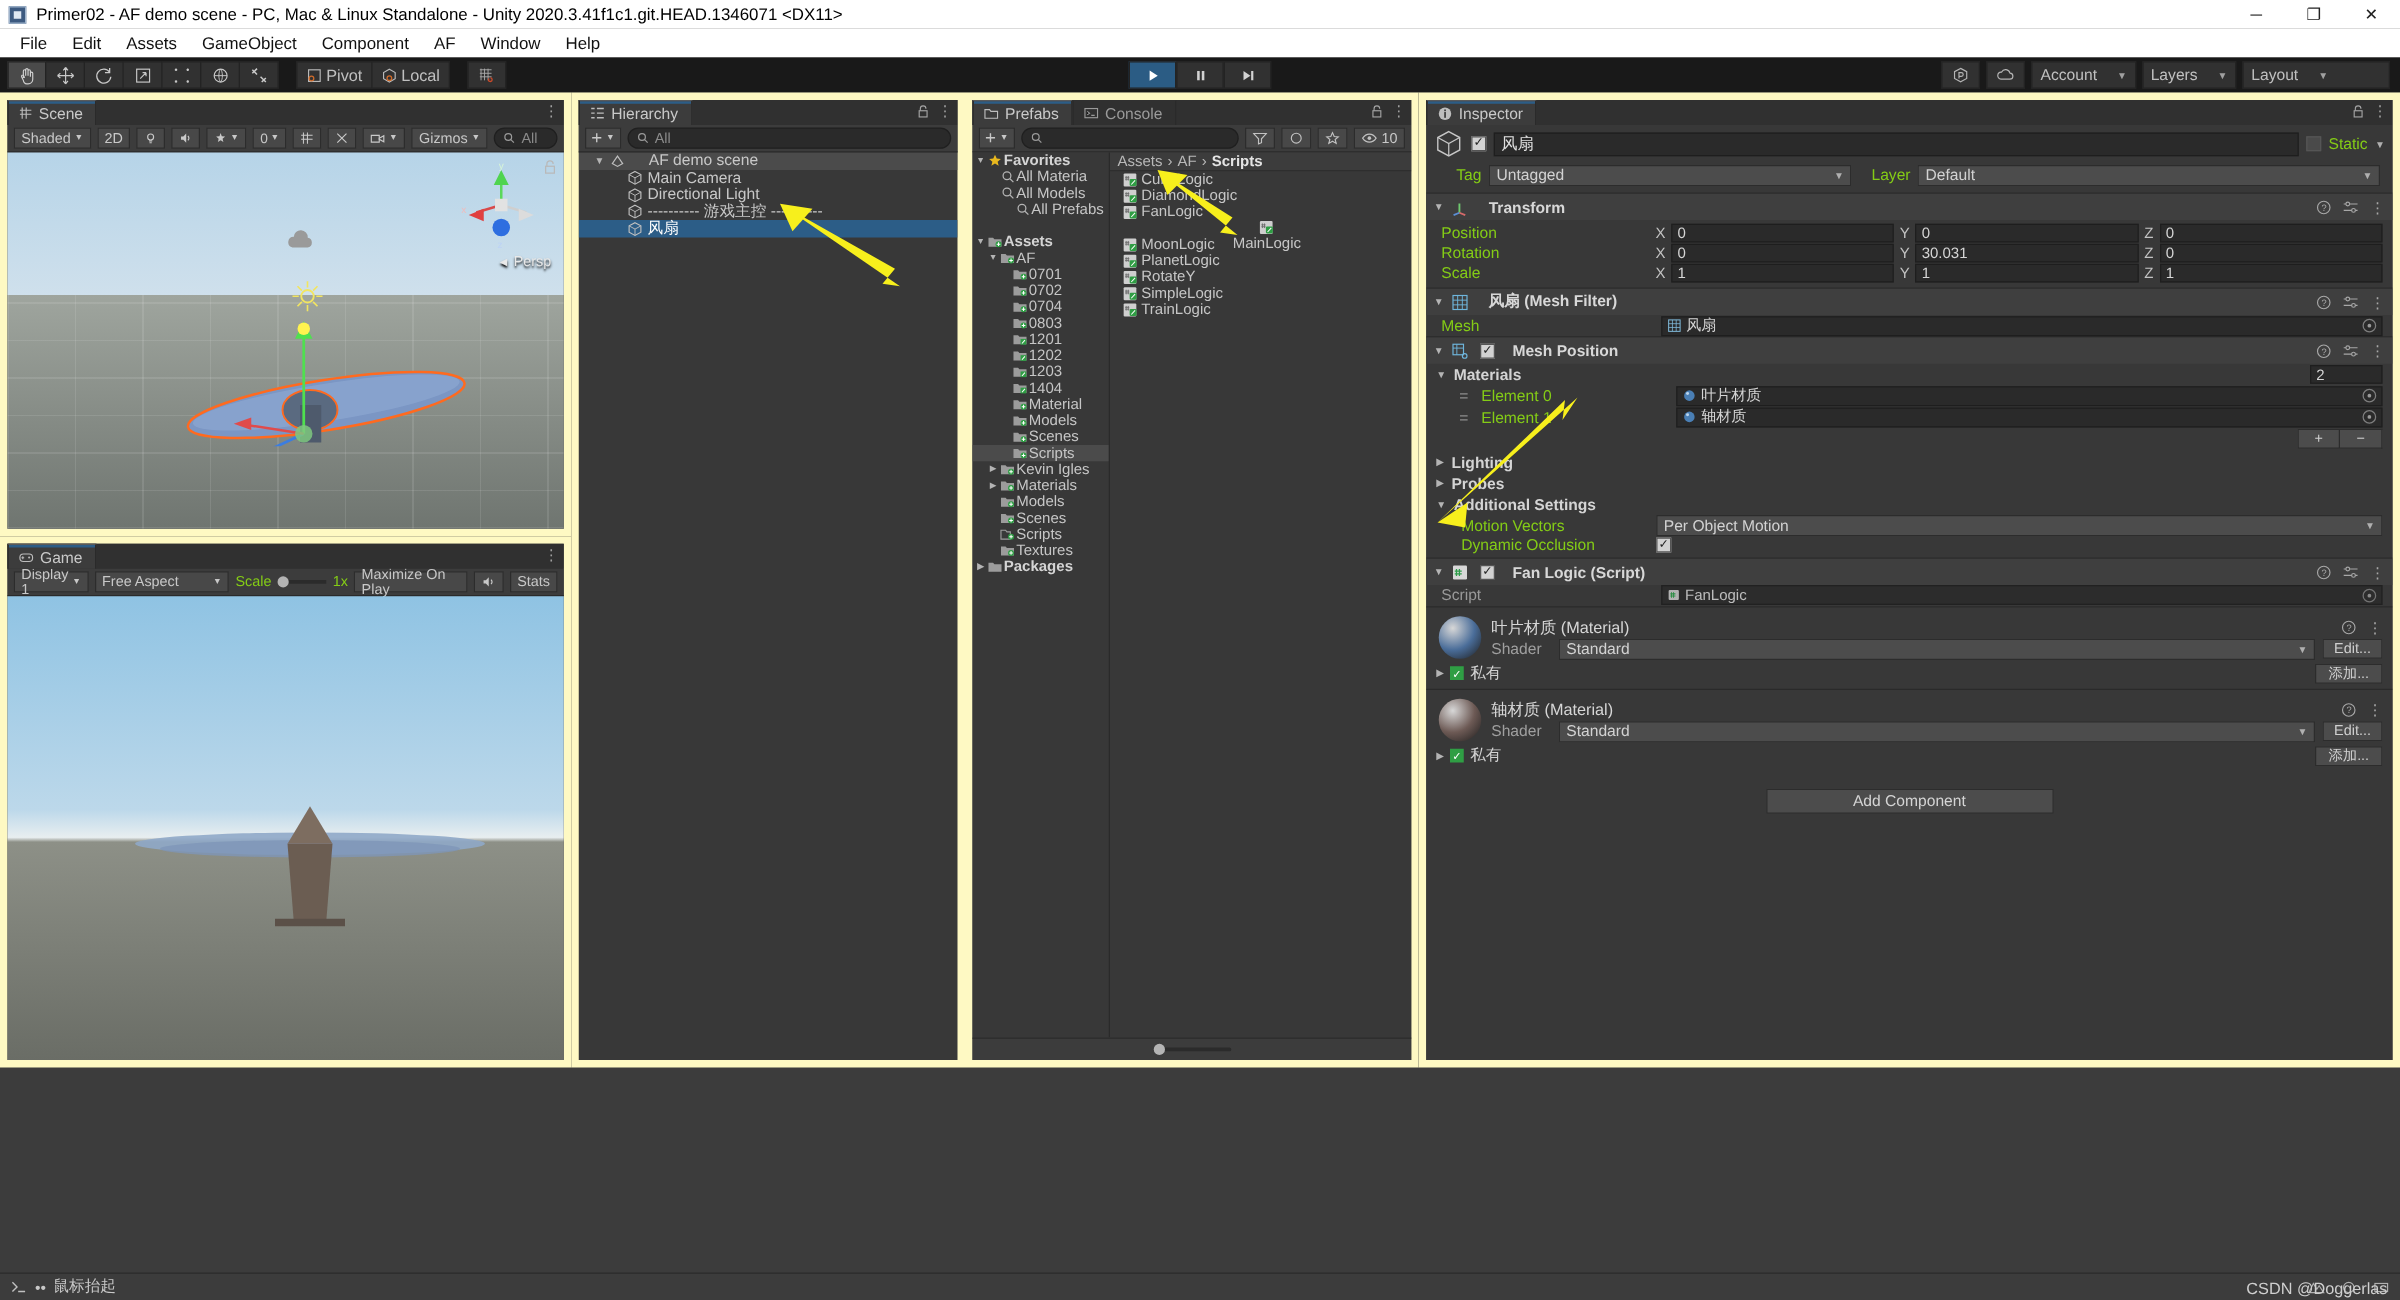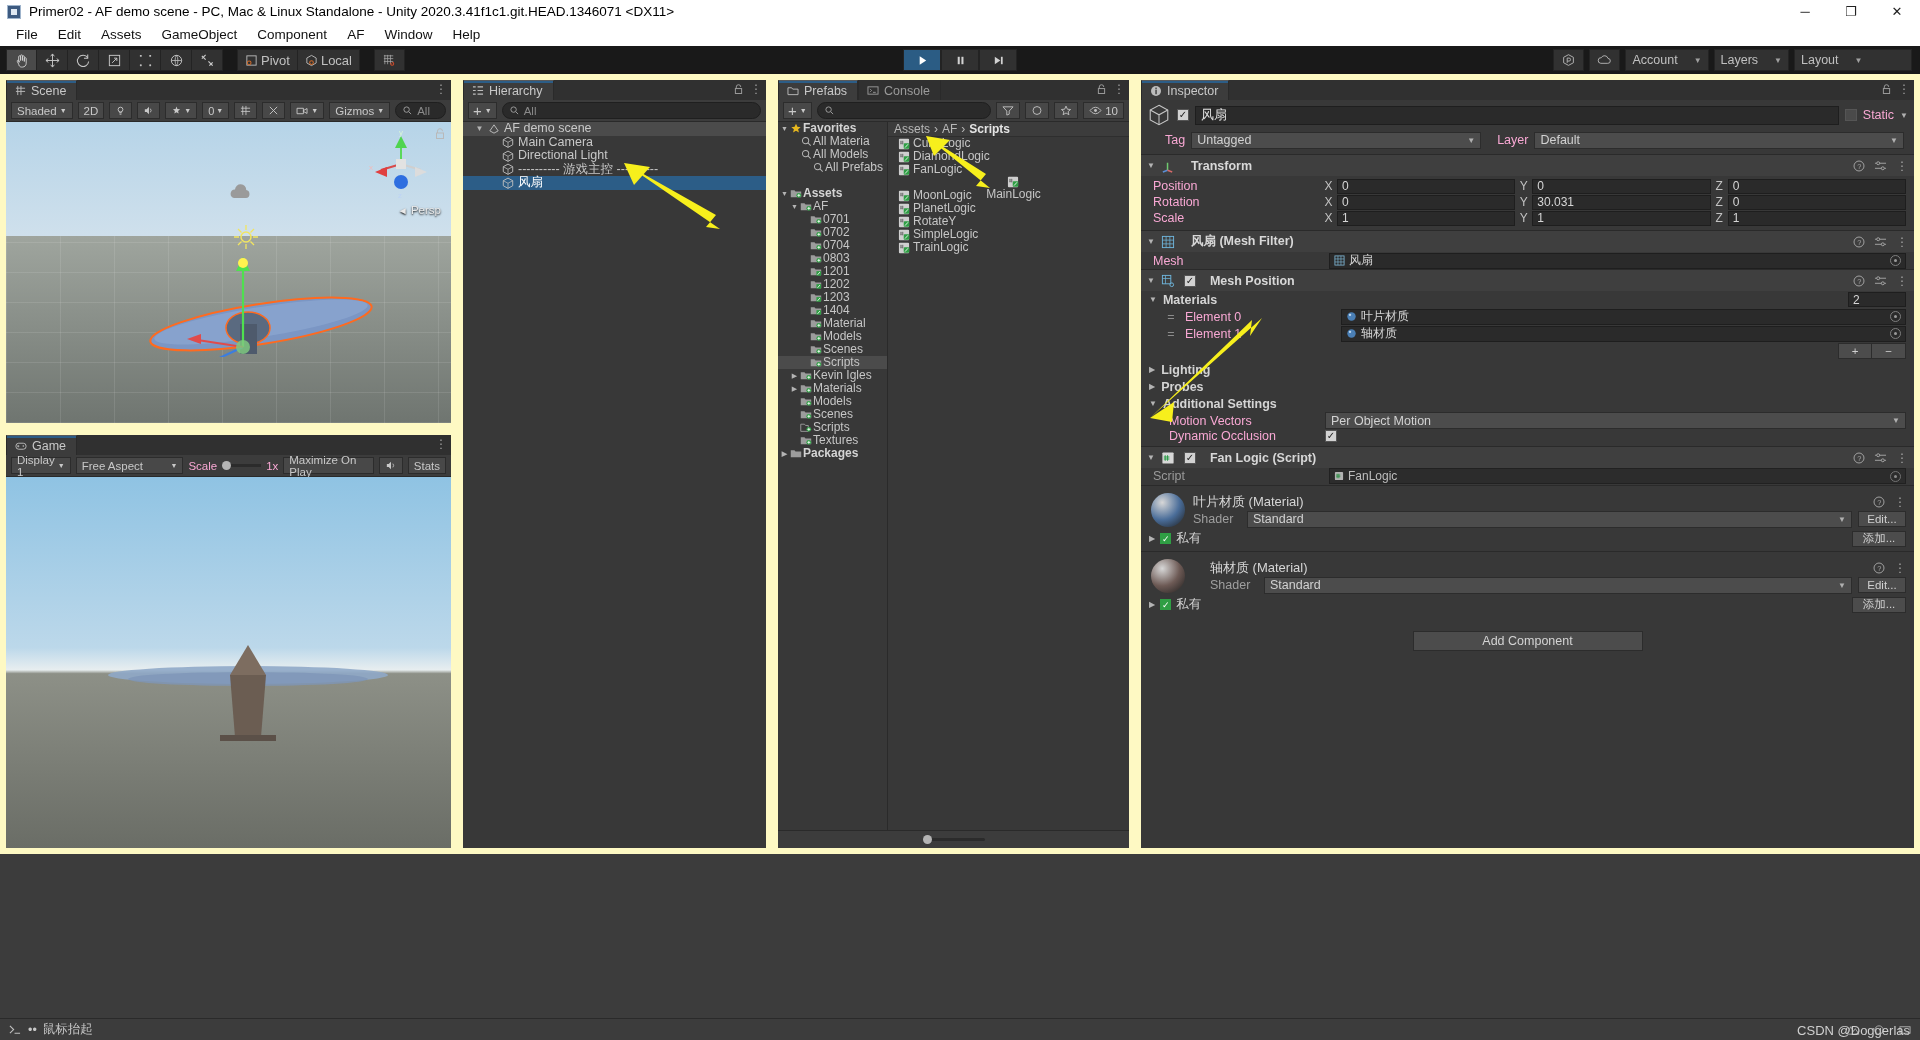--- a/index.html
+++ b/index.html
@@ -123,21 +123,21 @@
   .slider-track { width:62px; height:3px; background:#2b2b2b; border-radius:2px; position:relative; }
   .slider-knob { position:absolute; left:0; top:-3px; width:9px; height:9px; border-radius:50%; background:#b4b4b4;}
 
   
   #inspector-panel { left:1135px; top:74px; width:785px; height:780px; }
   .insp-body { position:absolute; left:0; top:20px; right:0; bottom:0; overflow:hidden; background:#383838; }
   .insp-head { display:flex; align-items:center; height:30px; padding:0 6px; gap:6px; }
   .nmfield { flex:1; height:19px; background:#2a2a2a; border:1px solid #1e1e1e; color:#e0e0e0;
              display:flex; align-items:center; padding:0 5px; font-size:13px;}
   .taglayer { display:flex; align-items:center; height:20px; gap:6px; padding:0 6px 0 24px; }
-  .lbl { color:#f9a8d4; font-size:12.5px; }
+  .lbl { color:#84cc16; font-size:12.5px; }
   .ddown { height:17px; background:#4c4c4c; border:1px solid #2c2c2c; display:flex;
            align-items:center; justify-content:space-between; padding:0 5px; font-size:12.5px; color:#d2d2d2;}
   .ddown .caret { font-size:8px; color:#b0b0b0; }
   .comp { border-top:1px solid #2a2a2a; }
   .comp-head { height:21px; display:flex; align-items:center; gap:6px; padding:0 6px; background:#3f3f3f; }
   .comp-title { font-size:12.5px; font-weight:bold; color:#d8d8d8; }
   .comp-tools { margin-left:auto; display:flex; gap:9px; color:#a8a8a8; align-items:center;}
   .trirow { display:flex; align-items:center; height:16px; font-size:12.5px; }
   .vec3 { display:flex; align-items:center; gap:3px; flex:1; }
   .axis { color:#c2c2c2; width:11px; text-align:center; font-size:12px; }
@@ -517,21 +517,21 @@
       </div>
     </div>
     <div class="tree" id="hierarchy-rows">
         <div class="hrow header" style="padding-left: 10px;">
           <span class="arrowT">▼</span>
           <span class="ico">
             <svg width="12" height="12" viewBox="0 0 13 13">
               <path d="M2 8.5 6.5 2 11 8.5 6.5 11z" fill="none" stroke="#bfbfbf" stroke-width="1"></path>
             </svg>
           </span>
-          <span style="margin-left:3px">AF demo scene</span>
+          <span style="margin-left:18px">AF demo scene</span>
         </div>
         <div class="hrow" style="padding-left: 24px;">
           <span class="arrowT"></span>
           <span class="ico">
             <svg width="12" height="12" viewBox="0 0 13 13">
               <path d="M6.5 1.2 11.6 4v5.5L6.5 12.3 1.4 9.5V4z" fill="none" stroke="#bfbfbf" stroke-width="1"></path>
               <path d="M1.4 4 6.5 6.8 11.6 4M6.5 6.8v5.5" fill="none" stroke="#bfbfbf" stroke-width=".8"></path>
             </svg>
           </span>
           <span style="margin-left:3px">Main Camera</span>
@@ -1332,21 +1332,21 @@
               </div>
             </div>
             <div style="display:flex;align-items:center;gap:5px;padding:2px 8px 2px 8px">
               <span style="font-size:8px;color:#b4b4b4">▶</span>
               <span style="width:11px;height:11px;background:#2f9e44;color:#fff;font-size:9px;display:flex;align-items:center;justify-content:center">✓</span>
               <span style="font-size:12.5px;color:#d2d2d2">私有</span>
               <div class="btn" style="margin-left:auto;width:54px">添加...</div>
             </div>
           </div>
           <div class="matblock">
-            <div style="display:flex;align-items:flex-start;padding:3px 8px 0 10px;gap:25px">
+            <div style="display:flex;align-items:flex-start;padding:3px 8px 0 10px;gap:8px">
               <div class="matsphere" style="background:radial-gradient(circle at 33% 28%, #ffffffcc 0%, #6d5a55 52%, #1c1c1c 100%)"></div>
               <div style="flex:1">
                 <div style="display:flex;align-items:center;height:17px">
                   <span style="font-size:13px;color:#d6d6d6">轴材质 (Material)</span>
                   <span class="comp-tools">
                     <span>
                       <svg width="12" height="12" viewBox="0 0 13 13">
                         <circle cx="6.5" cy="6.5" r="5.4" fill="none" stroke="#a8a8a8" stroke-width="1"></circle>
                         <text x="4.6" y="9.4" font-size="8" fill="#a8a8a8" font-family="Liberation Sans">?</text>
                       </svg>

